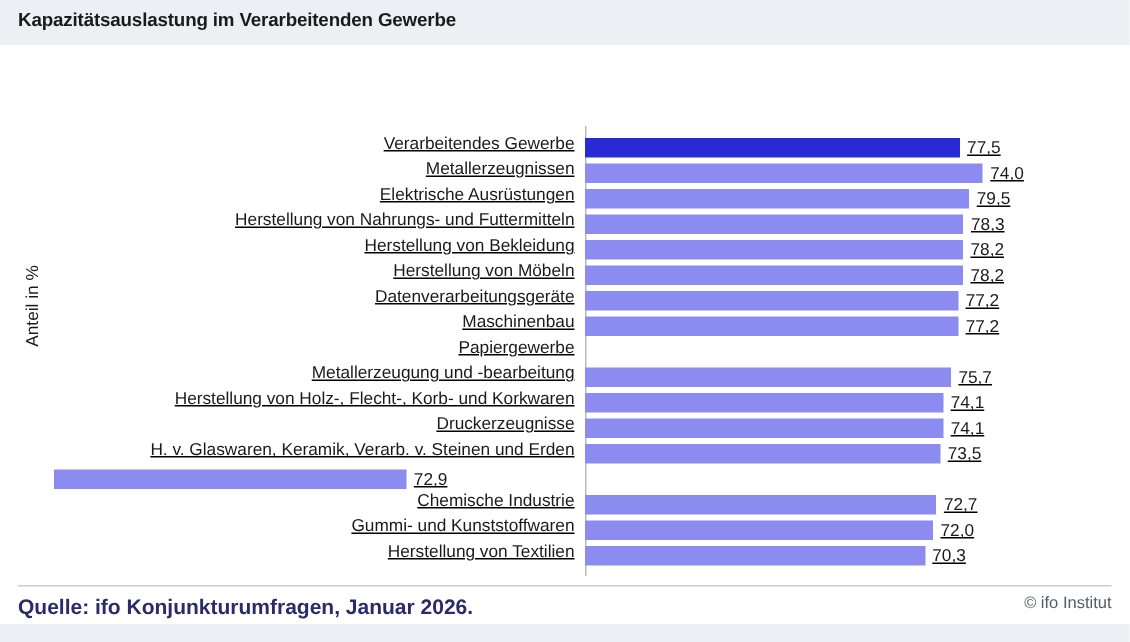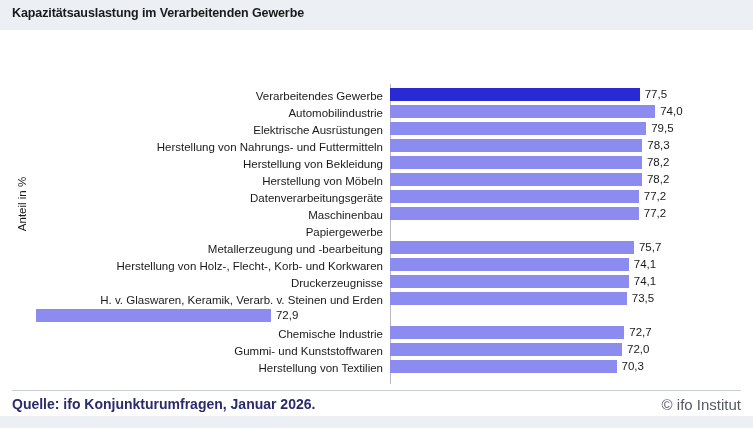--- a/index.html
+++ b/index.html
@@ -72,37 +72,38 @@
     position: absolute;
     left: 0;
     top: 28px;
     width: 700px;
   }
   .row {
     display: flex;
     align-items: center;
     height: 17px;
     margin-bottom: 0px;
+    text-decoration: underline;
   }
   .cat-label {
     width: 354px;
     text-align: right;
     padding-right: 7px;
     font-size: 11.5px;
     color: #1a1a1a;
     white-space: nowrap;
     box-sizing: border-box;
     line-height: 13px;
   }
   .bar-wrap {
     position: relative;
     flex: 1;
     height: 17px;
     display: flex;
-    align-items: flex-start;
+    align-items: flex-end;
   }
   .bar {
     height: 13px;
     background: #8c8cf0;
     box-shadow: none;
   }
   .bar.highlight {
     background: #2a2ad4;
   }
   .bar-value {
@@ -133,21 +134,21 @@
     left: 12px;
     top: 396px;
     font-size: 14px;
     font-weight: bold;
     color: #2b2b6b;
   }
   .credit {
     position: absolute;
     right: 12px;
     top: 396px;
-    font-size: 15px;
+    font-size: 11px;
     color: #555a66;
   }
   .bottom-bar {
     position: absolute;
     left: 0;
     bottom: 0;
     width: 753px;
     height: 12px;
     background: #eceff3;
   }
@@ -167,21 +168,21 @@
       <div class="axis-line"></div>
       <div class="rows" id="rows">
           <div class="row">
             <div class="cat-label">Verarbeitendes Gewerbe</div>
             <div class="bar-wrap">
               <div class="bar highlight" style="width: 249.722px;"></div>
               <div class="bar-value">77,5</div>
             </div>
           </div>
           <div class="row">
-            <div class="cat-label">Automobilindustrie</div>
+            <div class="cat-label">Metallerzeugnissen</div>
             <div class="bar-wrap">
               <div class="bar" style="width: 265.189px;"></div>
               <div class="bar-value">74,0</div>
             </div>
           </div>
           <div class="row">
             <div class="cat-label">Elektrische Ausrüstungen</div>
             <div class="bar-wrap">
               <div class="bar" style="width: 256.167px;"></div>
               <div class="bar-value">79,5</div>

